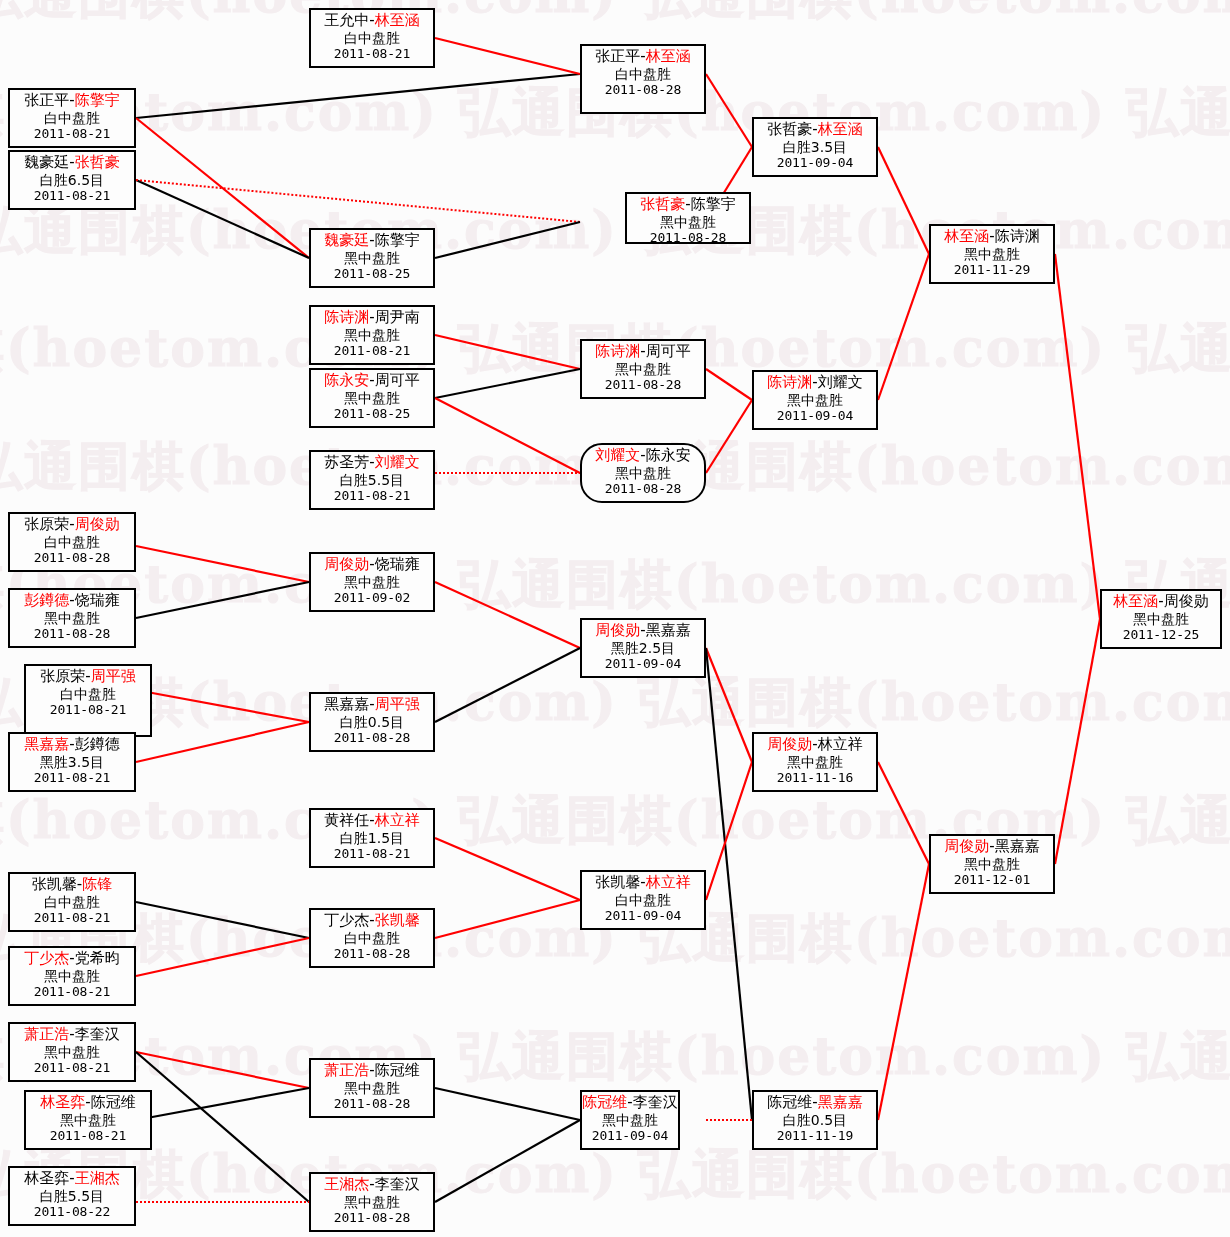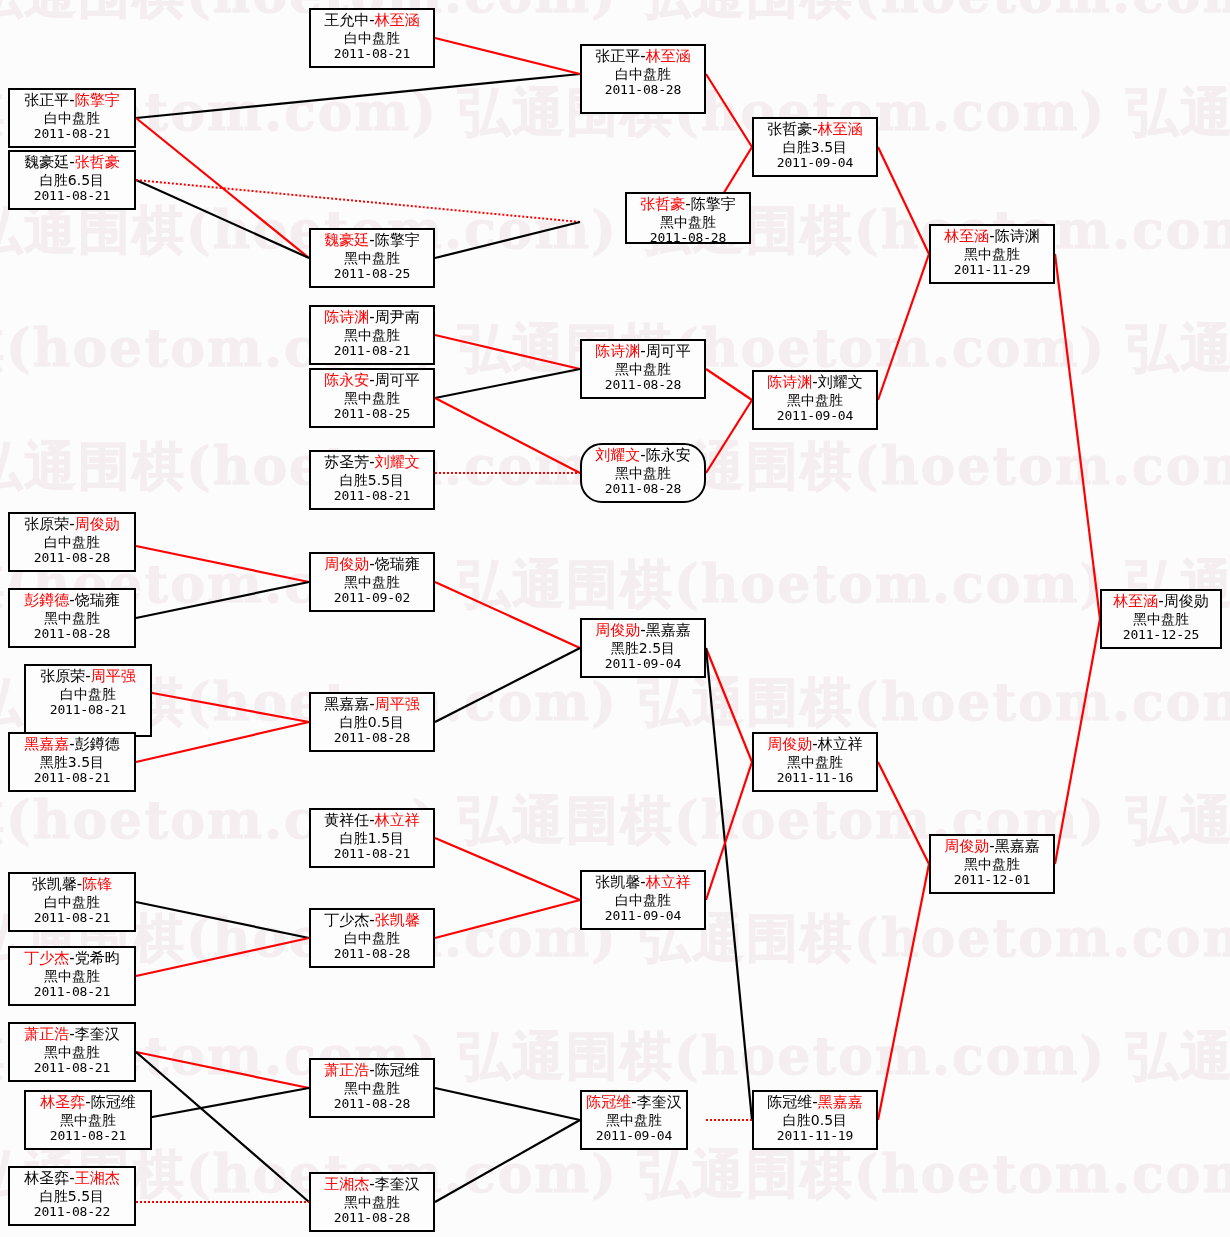--- a/index.html
+++ b/index.html
@@ -261,21 +261,21 @@
       <div class="node" style="left: 309px; top: 1058px; width: 126px; height: 60px; border-color: rgb(0, 0, 0);">
         <span class="ln ln1"><span class="w">萧正浩</span><span class="sep">-</span><span class="l">陈冠维</span></span>
         <span class="ln ln2">黑中盘胜</span>
         <span class="ln ln3">2011-08-28</span>
       </div>
       <div class="node" style="left: 309px; top: 1172px; width: 126px; height: 60px; border-color: rgb(0, 0, 0);">
         <span class="ln ln1"><span class="w">王湘杰</span><span class="sep">-</span><span class="l">李奎汉</span></span>
         <span class="ln ln2">黑中盘胜</span>
         <span class="ln ln3">2011-08-28</span>
       </div>
-      <div class="node" style="left: 580px; top: 1090px; width: 108px; height: 60px; border-color: rgb(0, 0, 0);">
+      <div class="node" style="left: 580px; top: 1090px; width: 100px; height: 60px; border-color: rgb(0, 0, 0);">
         <span class="ln ln1"><span class="w">陈冠维</span><span class="sep">-</span><span class="l">李奎汉</span></span>
         <span class="ln ln2">黑中盘胜</span>
         <span class="ln ln3">2011-09-04</span>
       </div>
       <div class="node" style="left: 752px; top: 1090px; width: 126px; height: 60px; border-color: rgb(0, 0, 0);">
         <span class="ln ln1"><span class="l">陈冠维</span><span class="sep">-</span><span class="w">黑嘉嘉</span></span>
         <span class="ln ln2">白胜0.5目</span>
         <span class="ln ln3">2011-11-19</span>
       </div>
       <div class="node" style="left: 929px; top: 834px; width: 126px; height: 60px; border-color: rgb(0, 0, 0);">

